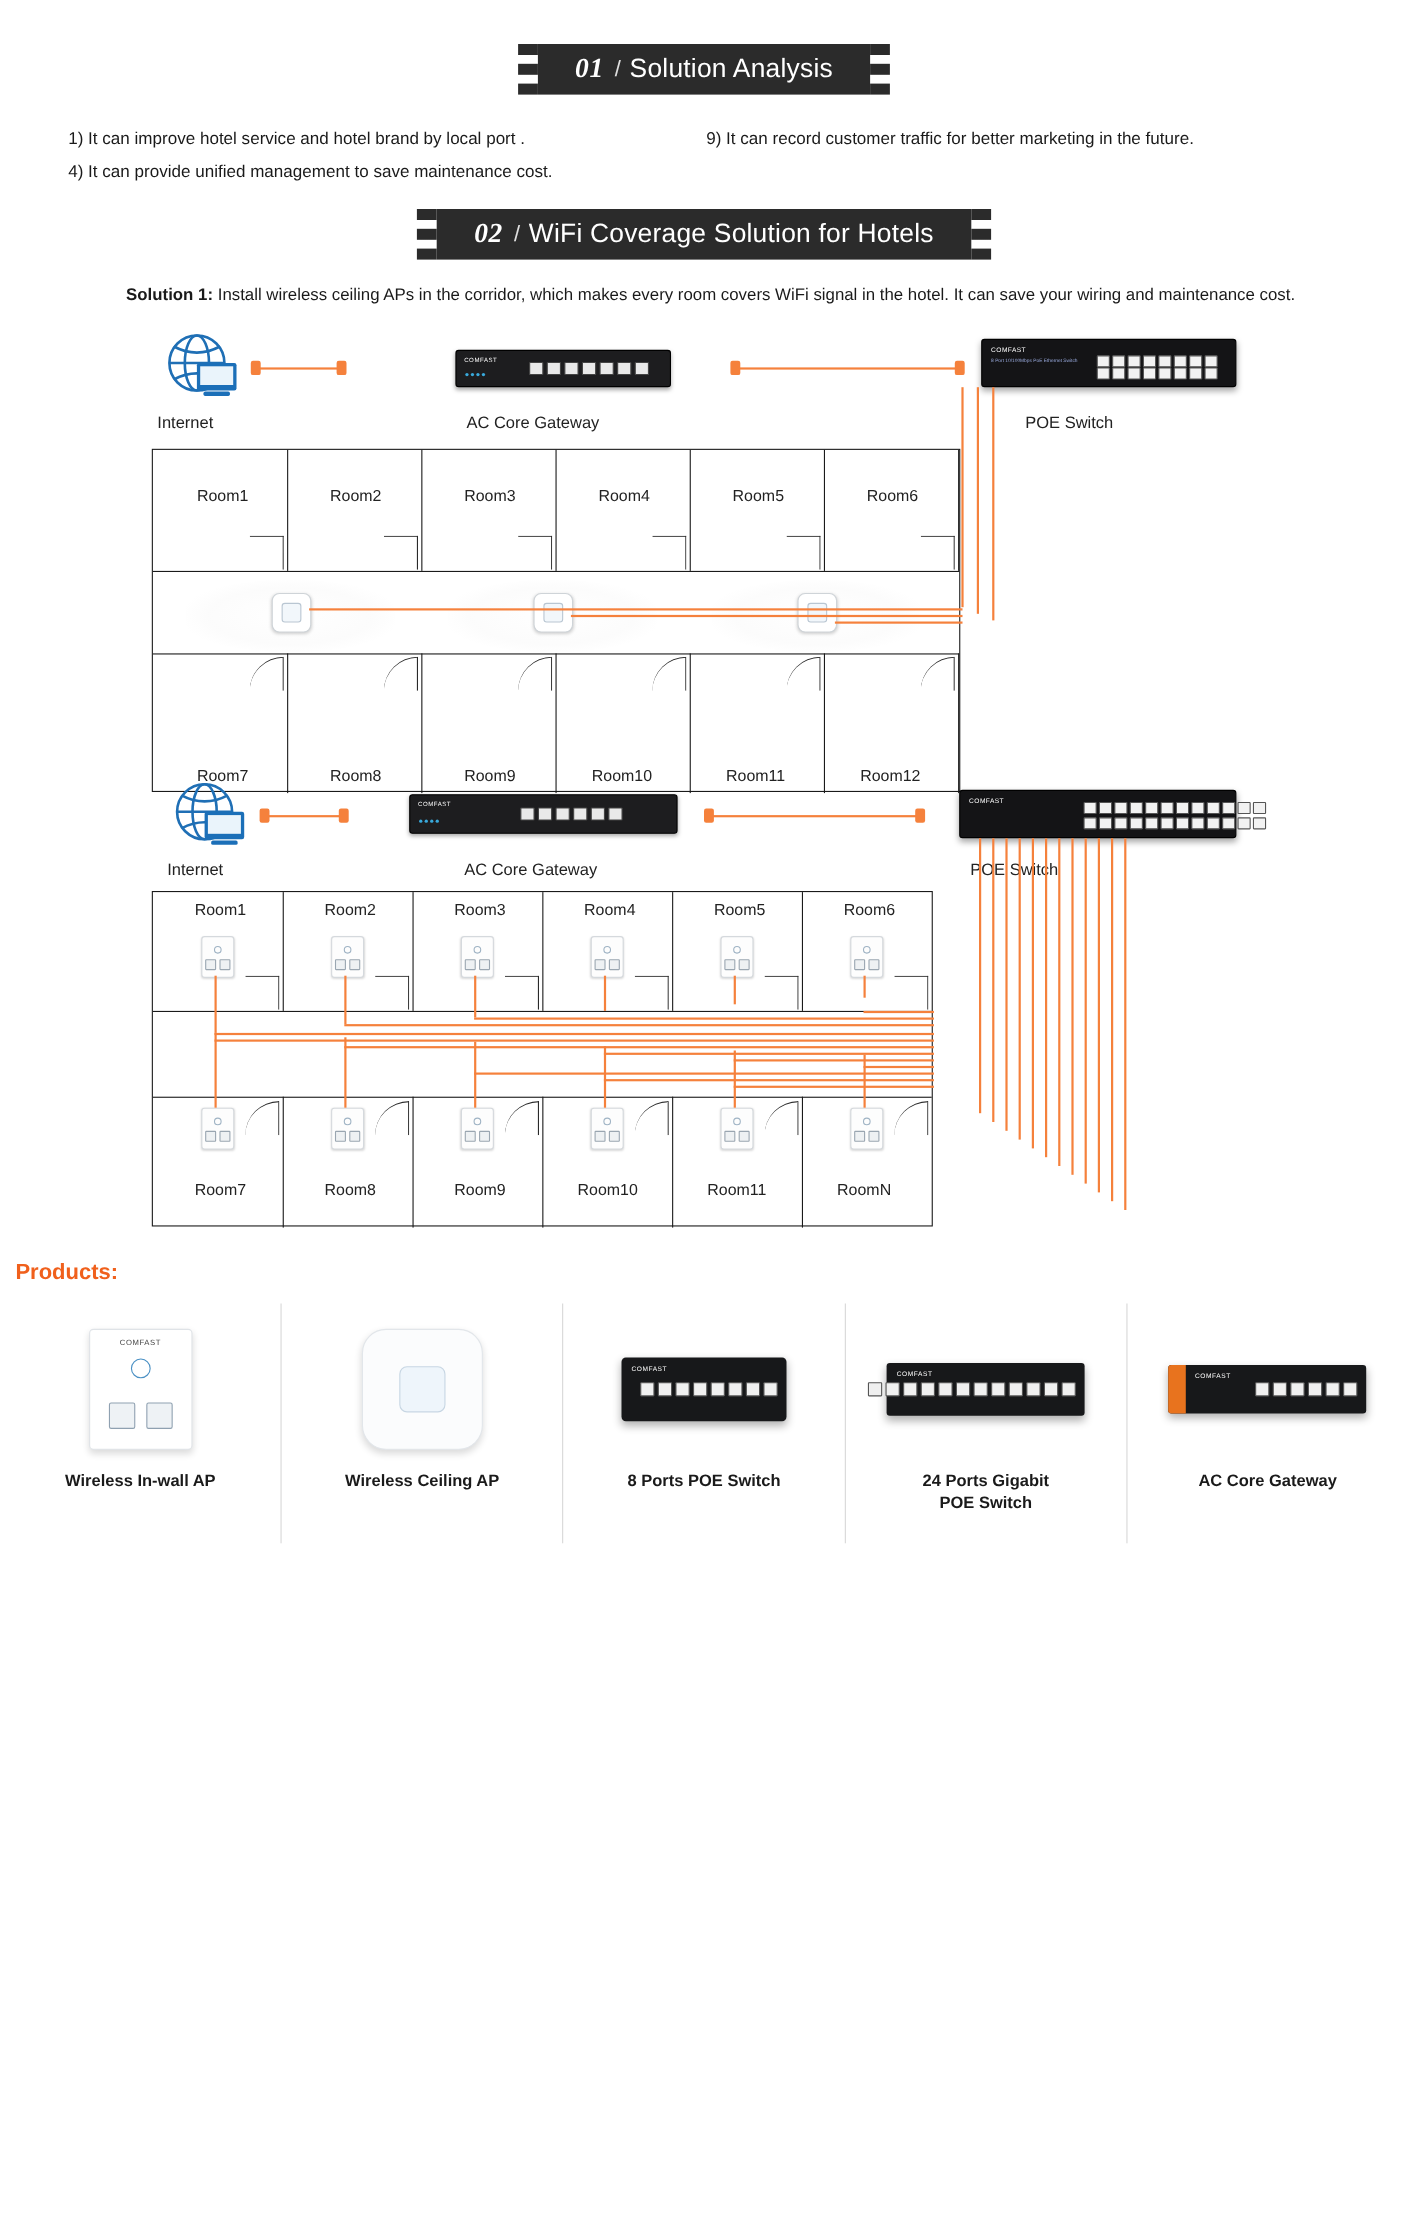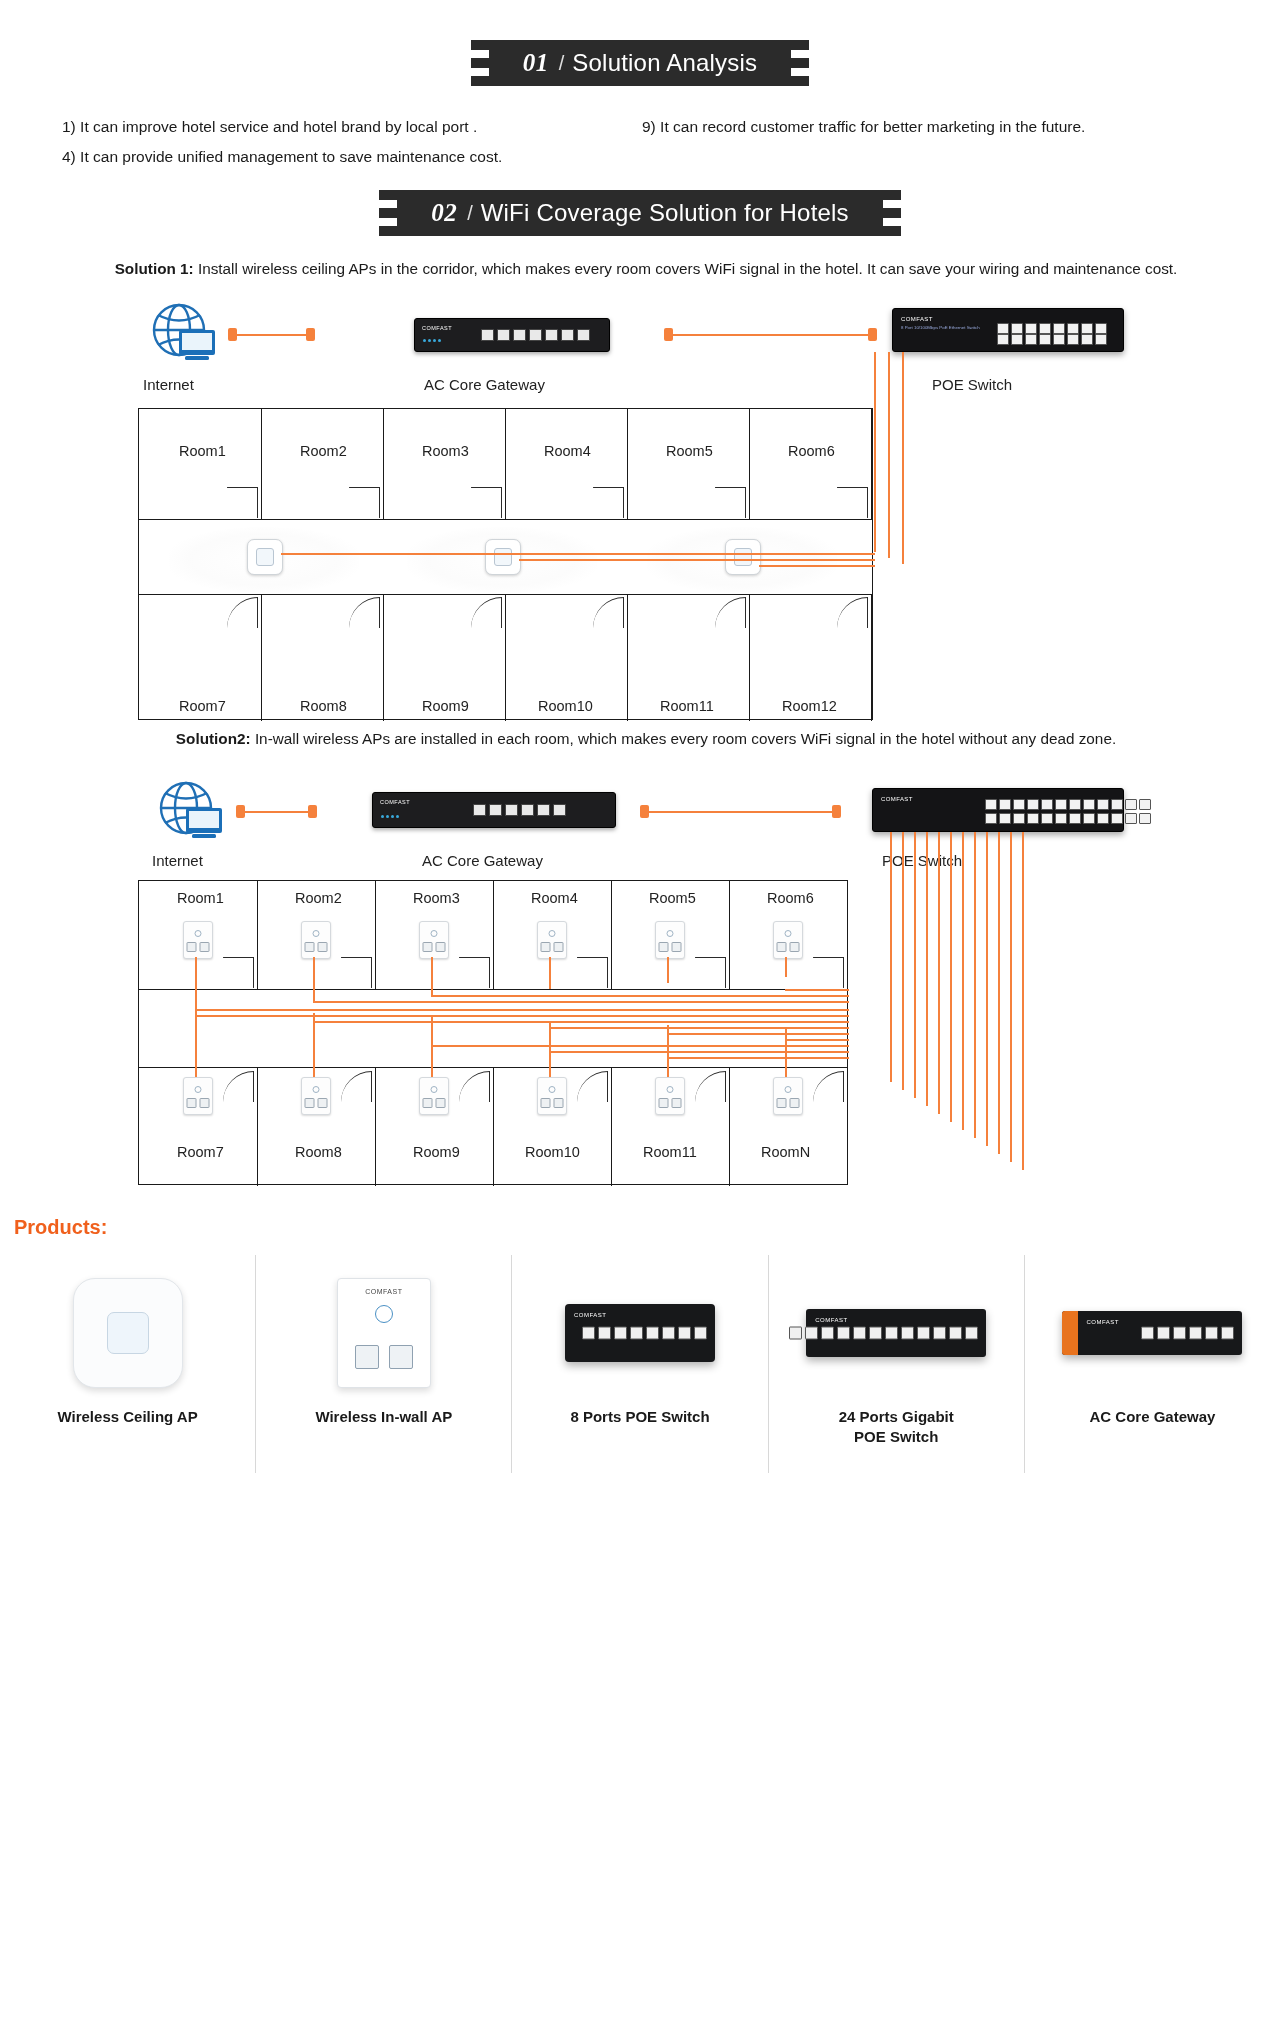--- a/index.html
+++ b/index.html
@@ -303,24 +303,20 @@
     <div class="room-label" style="left:788px;top:163px;">Room6</div>
 
     <div class="room-label" style="left:179px;top:418px;">Room7</div>
     <div class="room-label" style="left:300px;top:418px;">Room8</div>
     <div class="room-label" style="left:422px;top:418px;">Room9</div>
     <div class="room-label" style="left:538px;top:418px;">Room10</div>
     <div class="room-label" style="left:660px;top:418px;">Room11</div>
     <div class="room-label" style="left:782px;top:418px;">Room12</div>
   </div>
 
-  <div class="sol-line" style="margin-top:48px;">
-    <b>Solution2:</b>
-    <span>In-wall wireless APs are installed in each room, which makes every room covers WiFi signal in the hotel without any dead zone.</span>
-  </div>
 
   <div class="diagram" style="width:1280px;height:430px;margin-top:10px;">
 
     <div class="globe" style="left:152px;top:20px;">
       <svg width="80" height="66" viewBox="0 0 80 66">
         <g fill="none" stroke="#1f6fb5" stroke-width="2.4">
           <circle cx="34" cy="28" r="25"></circle>
           <ellipse cx="34" cy="28" rx="11" ry="25"></ellipse>
           <line x1="9" y1="28" x2="59" y2="28"></line>
           <path d="M13 13 Q34 24 55 13"></path>
@@ -562,43 +558,43 @@
     <div class="room-label" style="left:643px;top:384px;">Room11</div>
     <div class="room-label" style="left:761px;top:384px;">RoomN</div>
   </div>
 
   <div class="products-title">Products:</div>
 
   <div class="prod-row">
 
     <div class="prod">
       <div class="art">
-        <div class="pd-ceil">
-            <i></i>
-          </div>
-      </div>
-      <div class="cap">Wireless Ceiling AP</div>
-    </div>
-
-    <div class="prod">
-      <div class="art">
         <div class="pd-wall">
           <span class="lbl">COMFAST</span>
           <span class="led"></span>
           <span class="jk">
               <b></b>
               <b></b>
             </span>
         </div>
       </div>
       <div class="cap">Wireless In-wall AP</div>
     </div>
 
     <div class="prod">
       <div class="art">
+        <div class="pd-ceil">
+            <i></i>
+          </div>
+      </div>
+      <div class="cap">Wireless Ceiling AP</div>
+    </div>
+
+    <div class="prod">
+      <div class="art">
         <div class="pd-sw8">
           <span class="pd-brand">COMFAST</span>
           <span class="pd-ports">
               <i></i>
               <i></i>
               <i></i>
               <i></i>
               <i></i>
               <i></i>
               <i></i>

